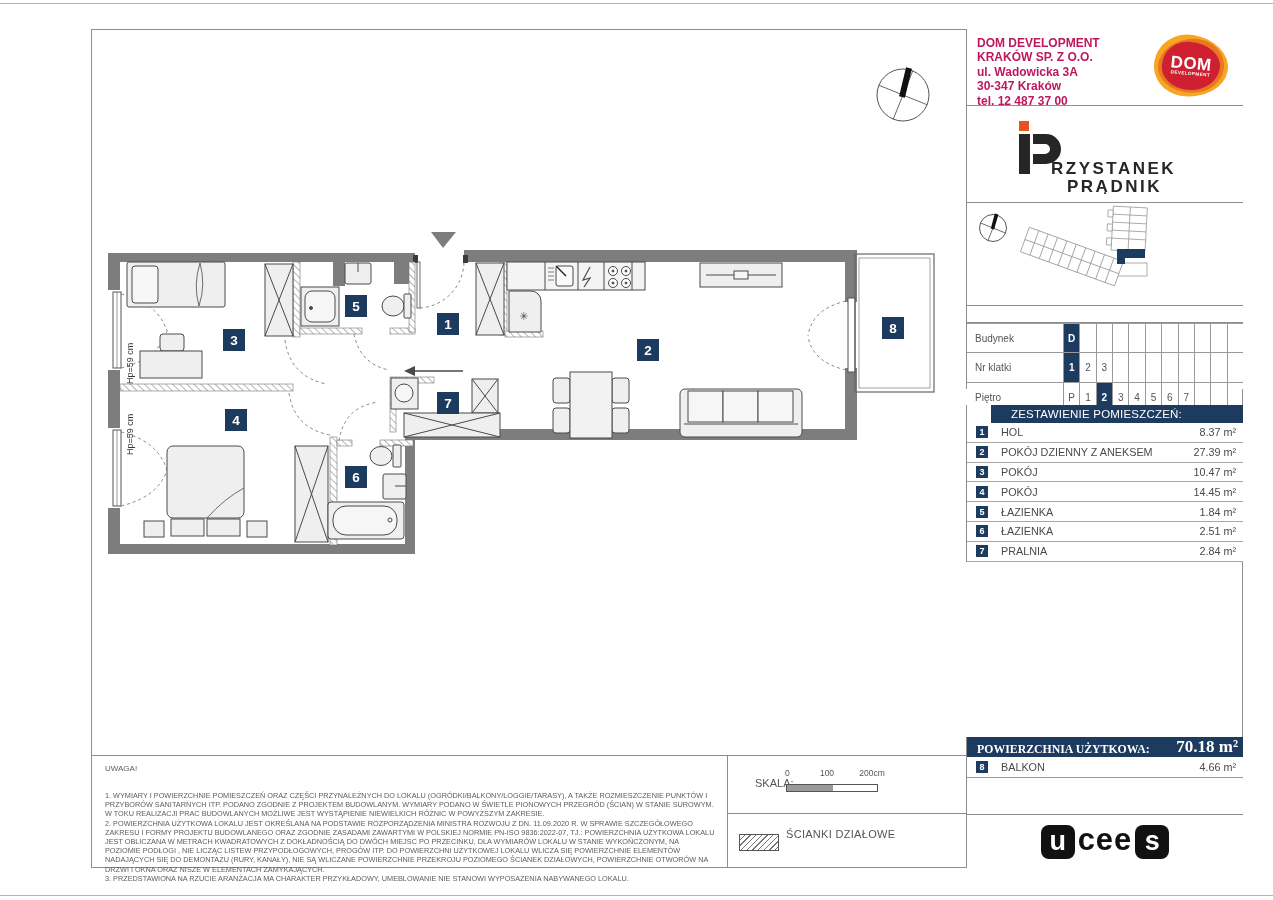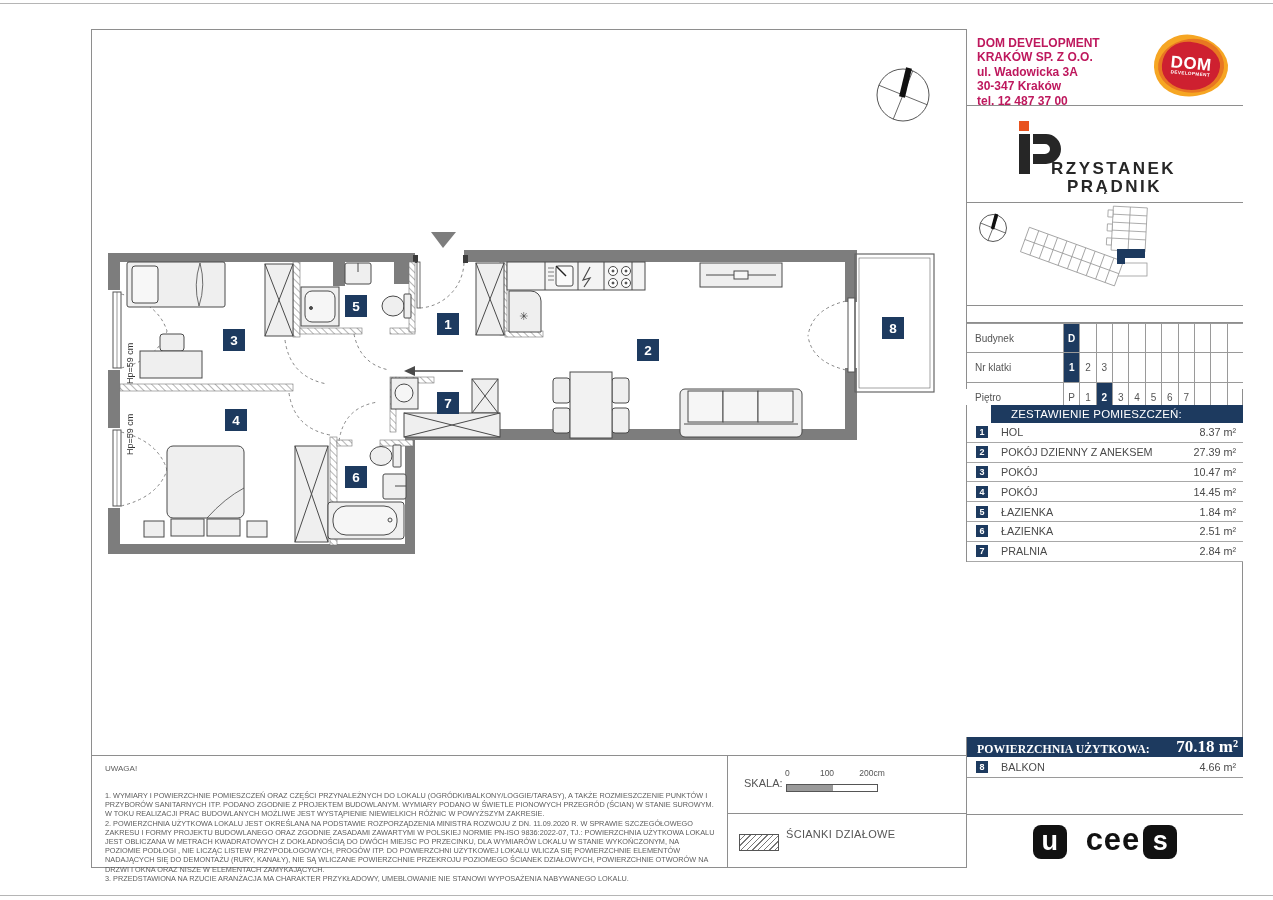--- a/index.html
+++ b/index.html
@@ -55,30 +55,30 @@
   #sum-label{font-size:11.8px;font-weight:bold;}
   #sum-value{font-size:17px;font-weight:bold;}
   #balkon-row{top:757px;height:21px;}
   #balkon-row .room-row{height:20px;border-bottom:1px solid #9a9a9a;}
   #empty-row{top:778px;height:37px;}
   #ucees-box{top:815px;height:53px;display:flex;align-items:center;justify-content:center;}
   #ucees{display:flex;align-items:center;gap:1px;}
   .uc-sq{width:34px;height:34px;background:#111;color:#fff;border-radius:8px;
          display:flex;align-items:center;justify-content:center;
          font-size:27px;font-weight:800;line-height:1;}
-  #uc-mid{font-size:31px;font-weight:800;color:#111;letter-spacing:1px;padding:0 2px 4px 18px;}
+  #uc-mid{font-size:31px;font-weight:800;color:#111;letter-spacing:1px;padding:0 2px 4px 2px;}
   
   #notes-box{position:absolute;left:91px;top:755px;width:636px;height:113px;
              border-top:1px solid #8e8e8e;box-sizing:border-box;padding:8px 12px 0 14px;}
   #notes-title{font-size:8px;color:#5d5d5d;margin-bottom:18px;}
   .note-p{font-size:7.3px;color:#5d5d5d;line-height:1.26;margin:0;}
   #skala-box{position:absolute;left:727px;top:755px;width:239px;height:58px;
              border-top:1px solid #8e8e8e;border-left:1px solid #8e8e8e;
              box-sizing:border-box;}
-  #skala-label{position:absolute;left:16px;top:21px;font-size:11px;color:#555;}
+  #skala-label{position:absolute;left:27px;top:21px;font-size:11px;color:#555;}
   #scalebar{position:absolute;left:58px;top:28px;width:92px;height:8px;
             border:1px solid #555;box-sizing:border-box;background:#fff;}
   #scalebar-fill{position:absolute;left:0;top:0;width:46px;height:100%;background:#9a9a9a;}
   .tick{position:absolute;top:12px;font-size:8.5px;color:#555;}
   #tick0{left:57px;} #tick100{left:99px;transform:translateX(-50%);} #tick200{left:144px;transform:translateX(-50%);}
   #scianki-box{position:absolute;left:727px;top:813px;width:239px;height:55px;
                border-top:1px solid #8e8e8e;border-left:1px solid #8e8e8e;box-sizing:border-box;}
   #hatch-swatch{position:absolute;left:11px;top:20px;width:38px;height:15px;border:1px solid #555;
                 background:repeating-linear-gradient(135deg,#fff 0 3px,#777 3px 4px);}
   #scianki-label{position:absolute;left:58px;top:14px;font-size:11px;color:#555;letter-spacing:.3px;}

